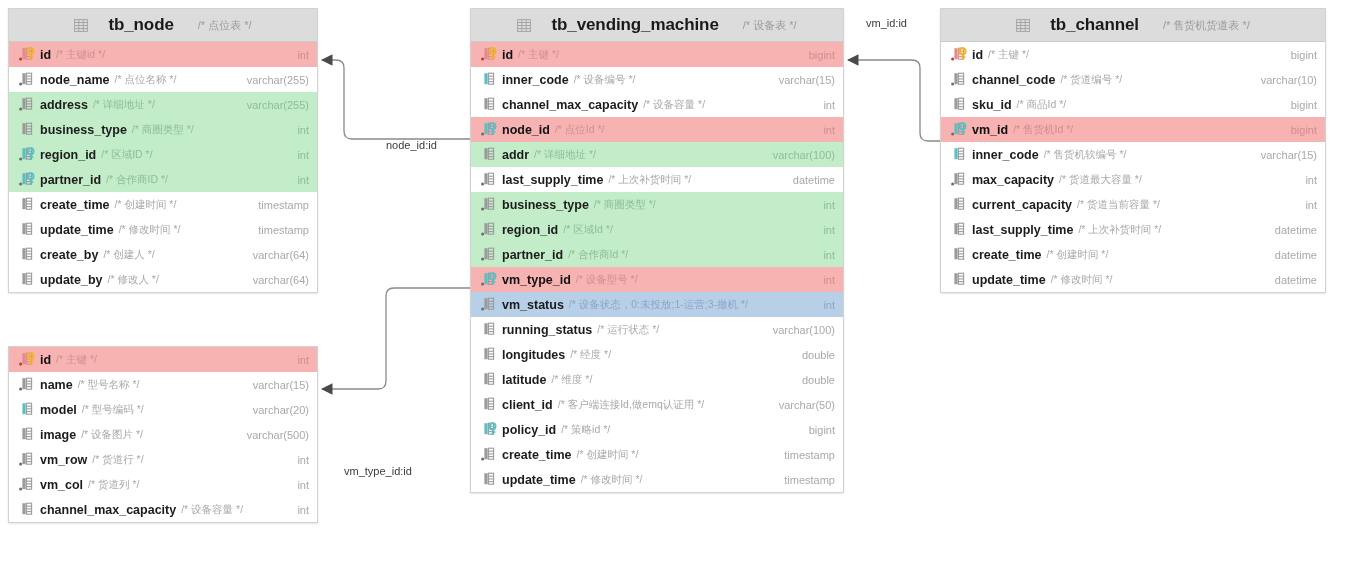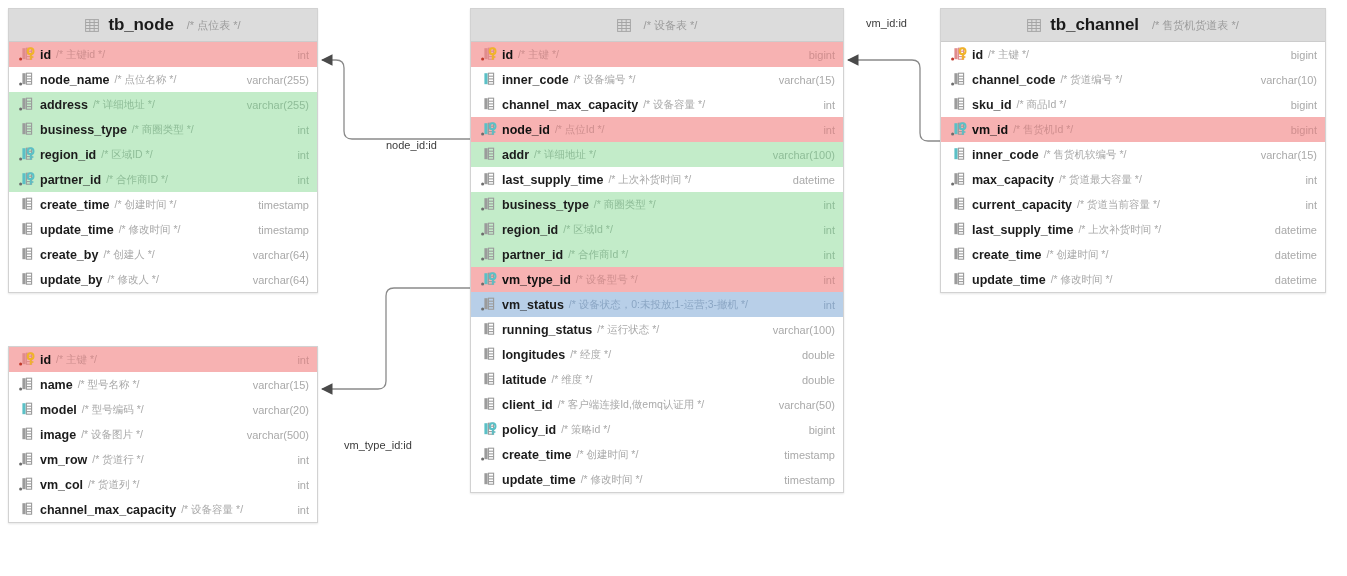--- a/index.html
+++ b/index.html
@@ -47,21 +47,21 @@
     box-sizing: border-box;
     overflow: hidden;
   }
   .er-header {
     background: #dcdcdc;
     border-bottom: 1px solid #cccccc;
     height: 33px;
     display: flex;
     align-items: center;
     justify-content: center;
-    gap: 9px;
+    gap: 20px;
     box-sizing: border-box;
     padding: 0 8px;
   }
   .tbl-icon {
     width: 14px;
     height: 13px;
     flex: 0 0 auto;
     display: block;
   }
   .er-title {
@@ -452,20 +452,21 @@
           <svg class="tbl-icon" viewBox="0 0 14 13">
             <g stroke="#a6a6a6" stroke-width="1" fill="none">
               <rect x="0.6" y="0.6" width="12.8" height="11.8"></rect>
               <line x1="0.6" x2="13.4" y1="3.5" y2="3.5"></line>
               <line x1="0.6" x2="13.4" y1="6.5" y2="6.5"></line>
               <line x1="0.6" x2="13.4" y1="9.5" y2="9.5"></line>
               <line x1="4.8" x2="4.8" y1="0.6" y2="12.4"></line>
               <line x1="9.2" x2="9.2" y1="0.6" y2="12.4"></line>
             </g>
           </svg>
+          <span class="er-title">tb_vending_machine</span>
           <span class="er-title-comment">/* 设备表 */</span>
         </div>
         <div class="er-row pk">
           <svg class="col-icon" viewBox="0 0 17 15">
             <circle cx="1.6" cy="12" r="1.5" fill="#c0392b"></circle>
             <rect x="3.4" y="1.2" width="3.2" height="11" fill="#e08c8c"></rect>
             <g stroke="#e08c8c" stroke-width="1.1">
               <rect x="7.4" y="1.2" width="5.2" height="11" fill="none"></rect>
               <line x1="7.4" x2="12.6" y1="4.2" y2="4.2"></line>
               <line x1="7.4" x2="12.6" y1="6.9" y2="6.9"></line>
@@ -937,16 +938,16 @@
           </svg>
           <span class="col-name">update_time</span>
           <span class="col-comment">/* 修改时间 */</span>
           <span class="col-spacer"></span>
           <span class="col-type">datetime</span>
         </div>
       </div>
     </div>
   <div id="labels-layer">
       <div class="wire-label" style="left: 386px; top: 139px;">node_id:id</div>
-      <div class="wire-label" style="left: 344px; top: 439px; text-align: center;">vm_type_id:id</div>
+      <div class="wire-label" style="left: 344px; top: 465px; text-align: center;">vm_type_id:id</div>
       <div class="wire-label" style="left: 852px; top: 17px; margin-left: 14px;">vm_id:id</div>
     </div>
 </div>
 
 </body></html>

